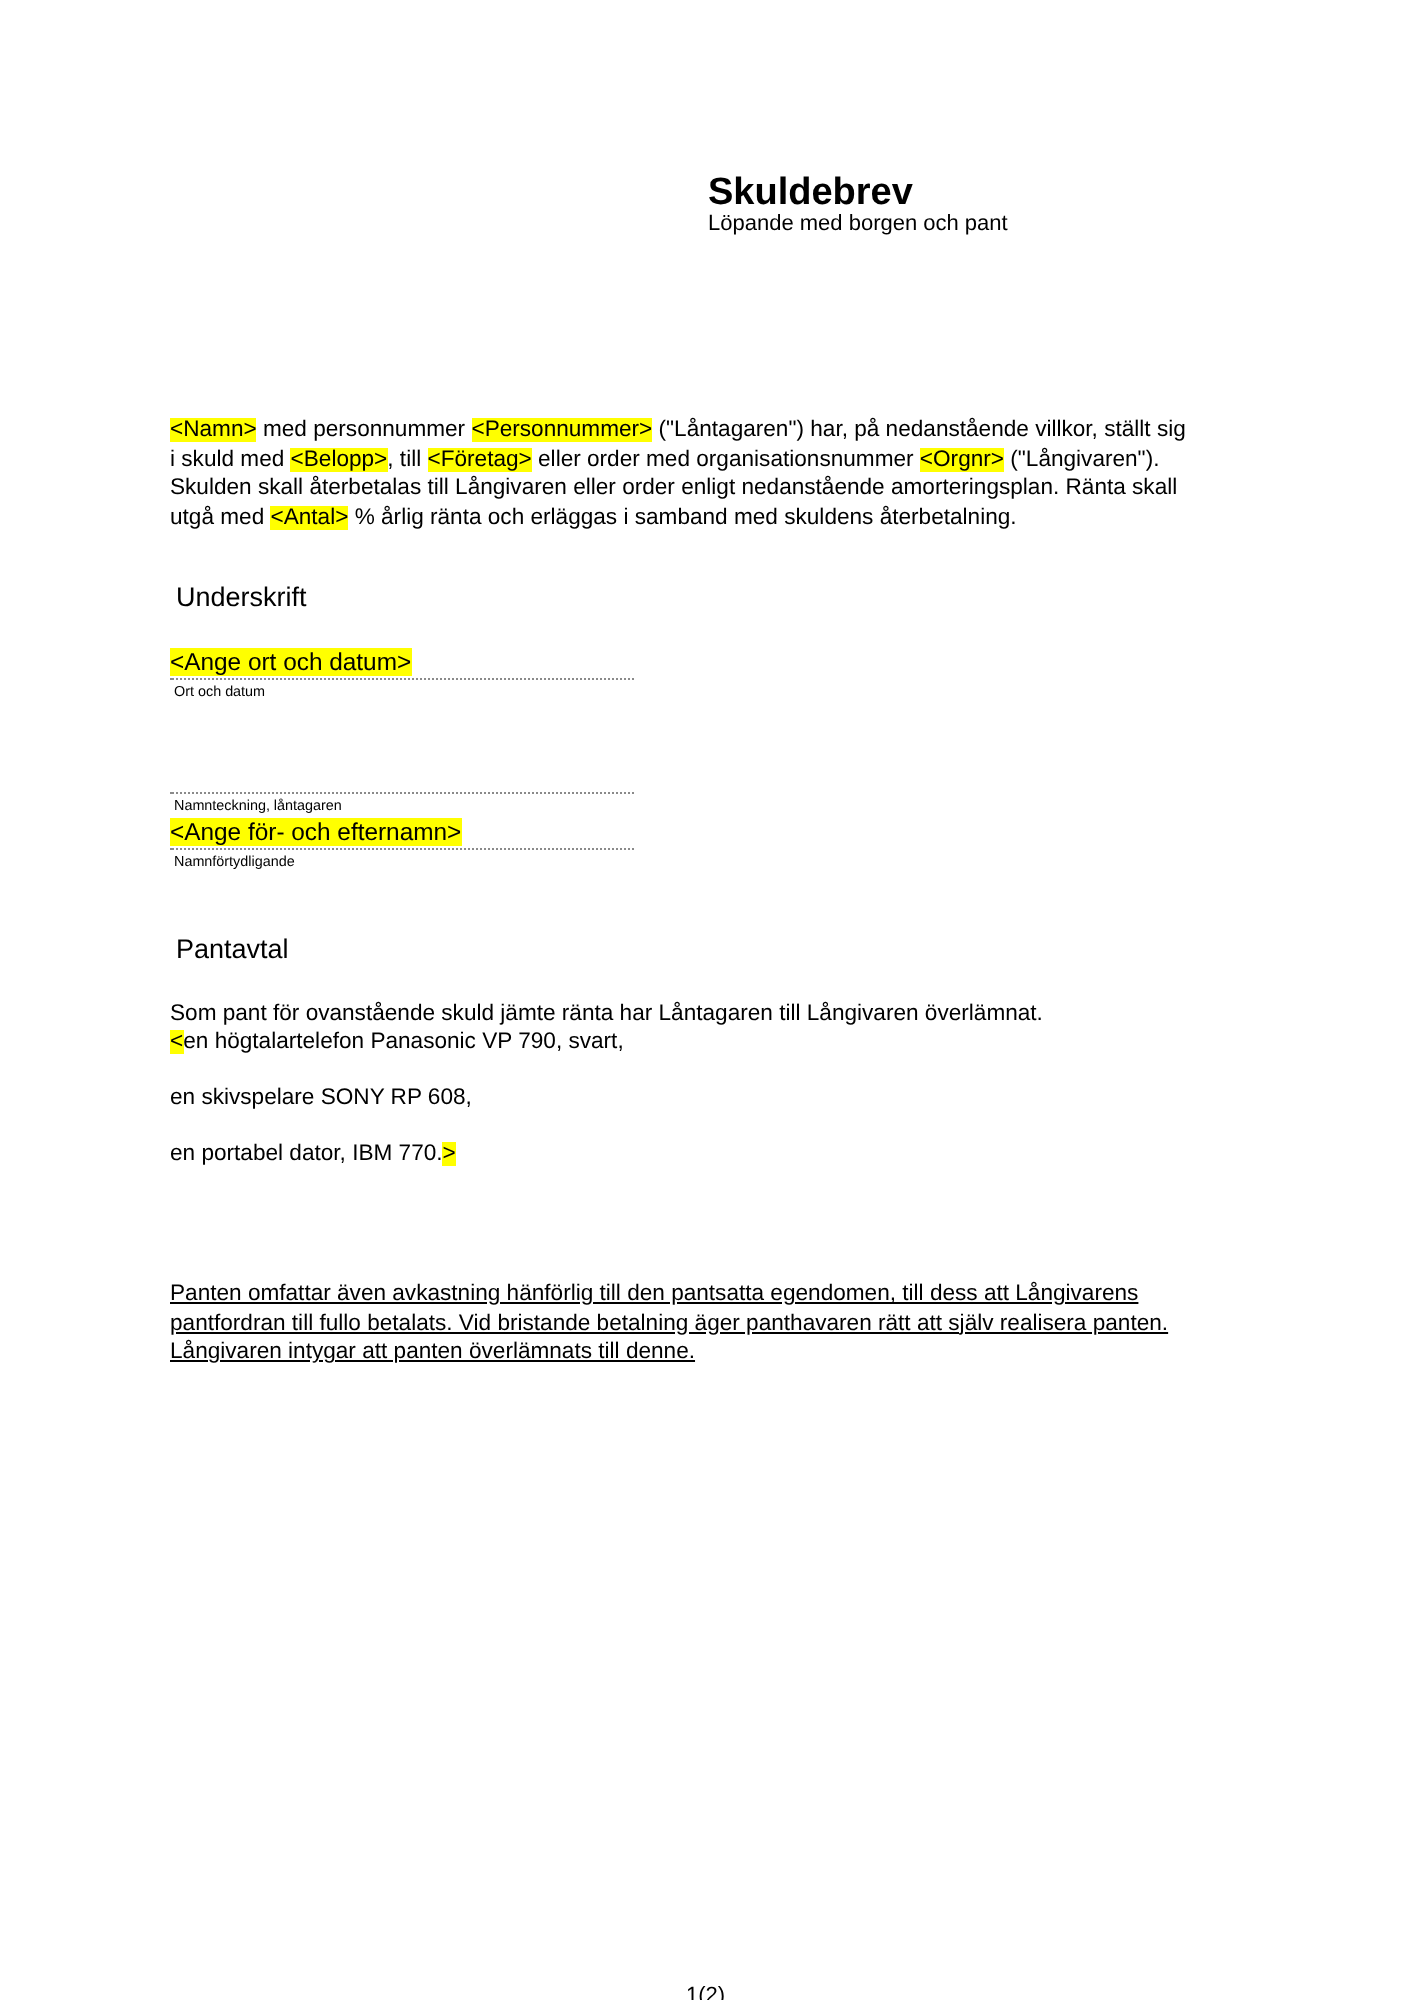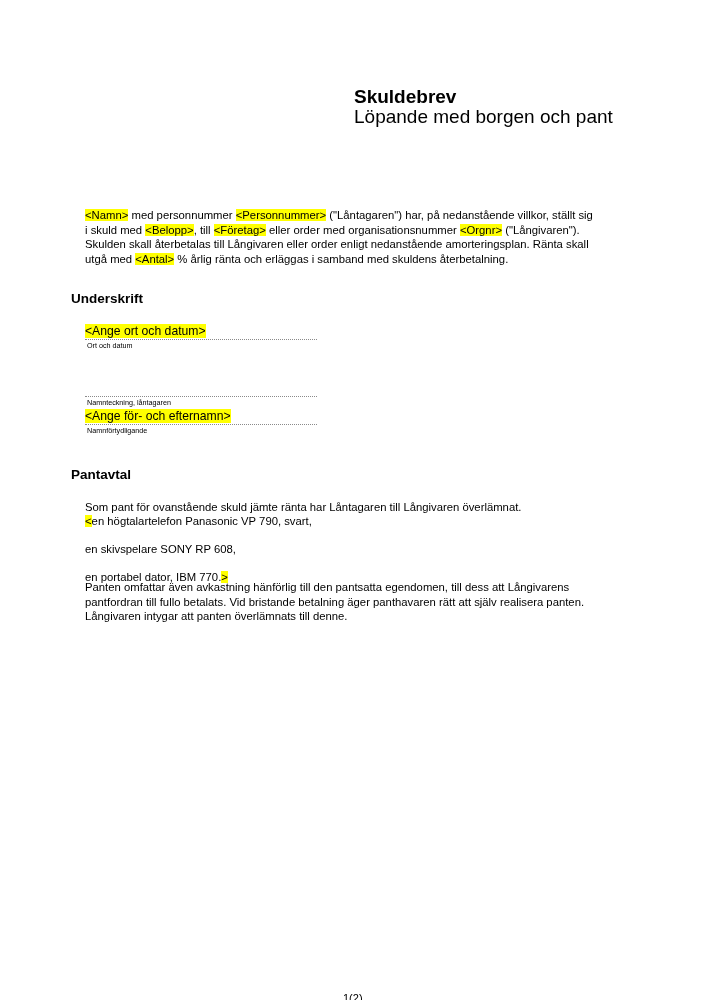--- a/index.html
+++ b/index.html
@@ -1,23 +1,23 @@
 <!DOCTYPE html>
 <html><head>
 <meta charset="utf-8">
 <style>
   html, body { margin: 0; padding: 0; background: #ffffff; }
   body { width: 707px; height: 1000px; position: relative; overflow: hidden;
          font-family: "Liberation Sans", sans-serif; color: #000; }
   .abs { position: absolute; }
   .title { left: 354px; top: 86px; font-size: 19px; font-weight: bold; }
-  .subtitle { left: 354px; top: 106px; font-size: 19px; text-align: center; }
+  .subtitle { left: 354px; top: 106px; font-size: 11px; text-align: center; }
   .para { left: 85px; font-size: 11.3px; line-height: 14.6px; white-space: nowrap; }
   .hl { background: #ffff00; }
-  .h2 { left: 71px; font-size: 13.5px; font-weight: bold; }
+  .h2 { left: 88px; font-size: 13.5px; font-weight: normal; }
   .field { left: 85px; font-size: 12.2px; }
   .dotline { left: 85px; width: 232px; height: 0; border-top: 1px dotted #8a8a8a; }
   .small { left: 87px; font-size: 7.2px; color: #000; text-align: right; }
   .item { left: 85px; font-size: 11.3px; }
   .pageno { left: 343px; top: 944px; font-size: 11px; margin-top: 48px; }
 </style>
 </head>
 <body>
 
 <div>
@@ -63,20 +63,20 @@
   <div class="abs item" style="top:515px;">
     <span class="hl">&lt;</span><span>en högtalartelefon Panasonic VP 790, svart,</span>
   </div>
   <div class="abs item" style="top:543px;">
     <span>en skivspelare SONY RP 608,</span>
   </div>
   <div class="abs item" style="top:571px;">
     <span>en portabel dator, IBM 770.</span><span class="hl">&gt;</span>
   </div>
 
-  <div class="abs para" style="top:580px;">
+  <div class="abs para" style="top:640px;text-decoration:underline;">
     <div>Panten omfattar även avkastning hänförlig till den pantsatta egendomen, till dess att Långivarens</div>
     <div>pantfordran till fullo betalats. Vid bristande betalning äger panthavaren rätt att själv realisera panten.</div>
     <div>Långivaren intygar att panten överlämnats till denne.</div>
   </div>
 
   <div class="abs pageno">1(2)</div>
 </div>
 
 </body></html>

